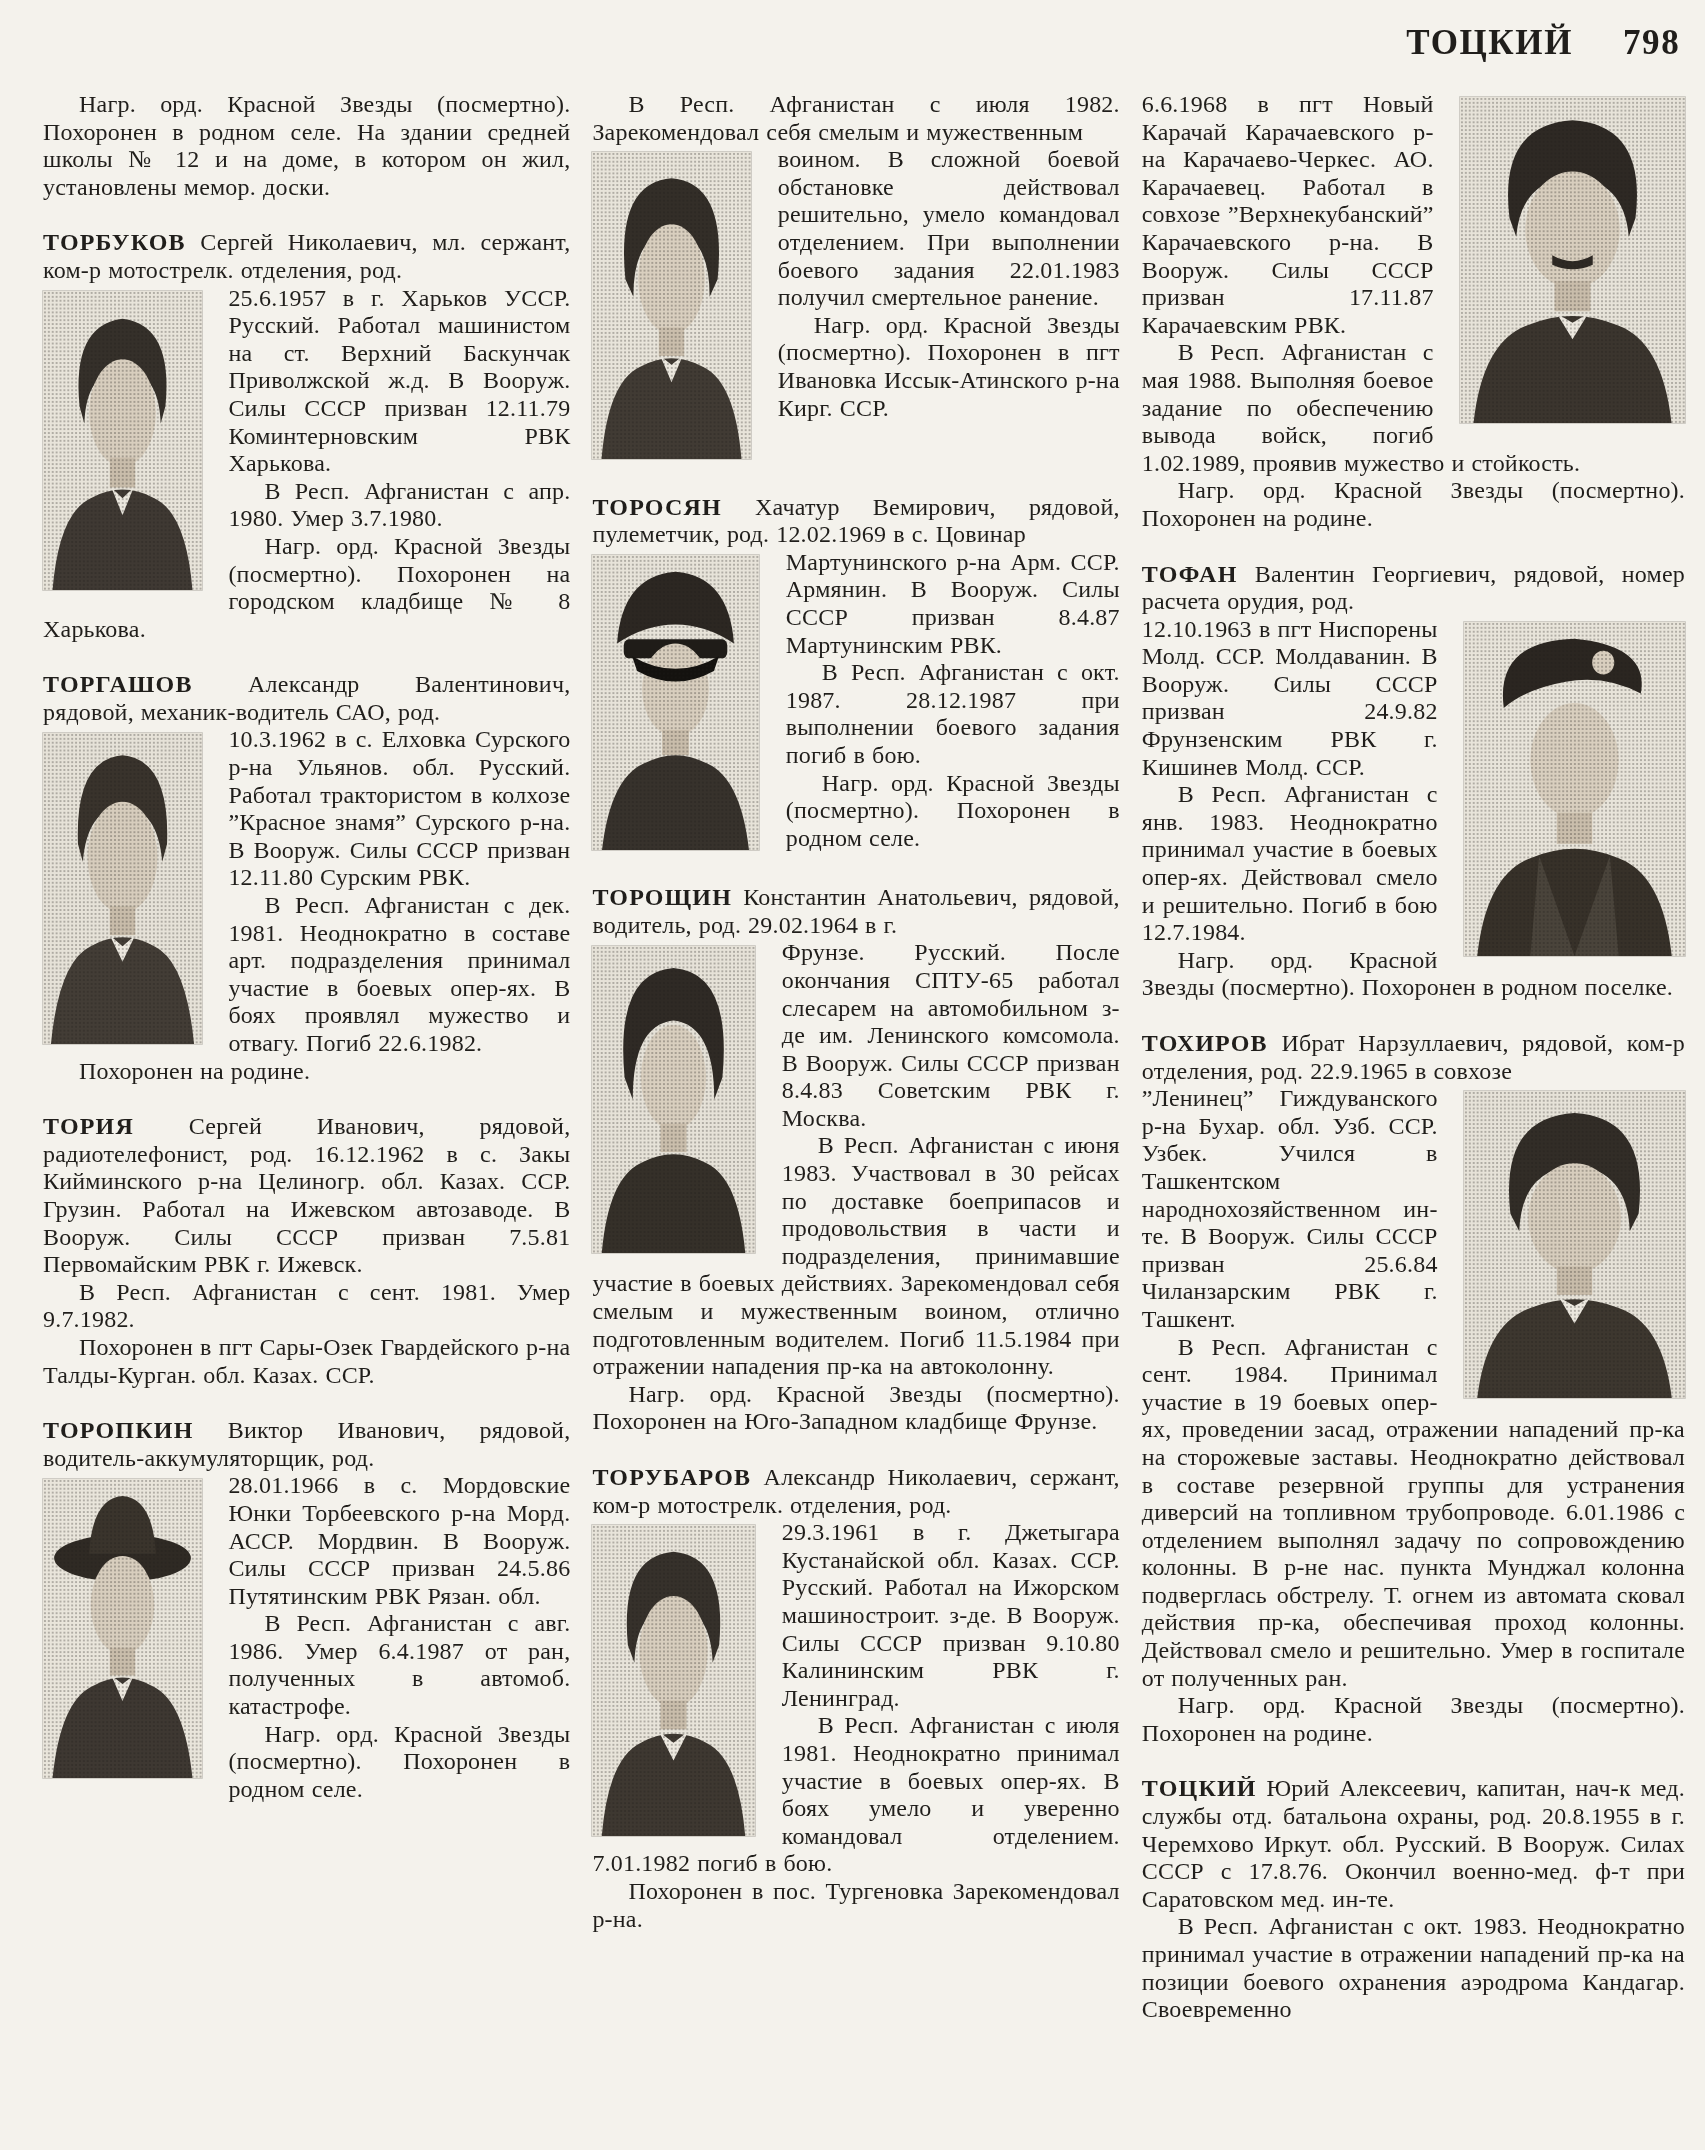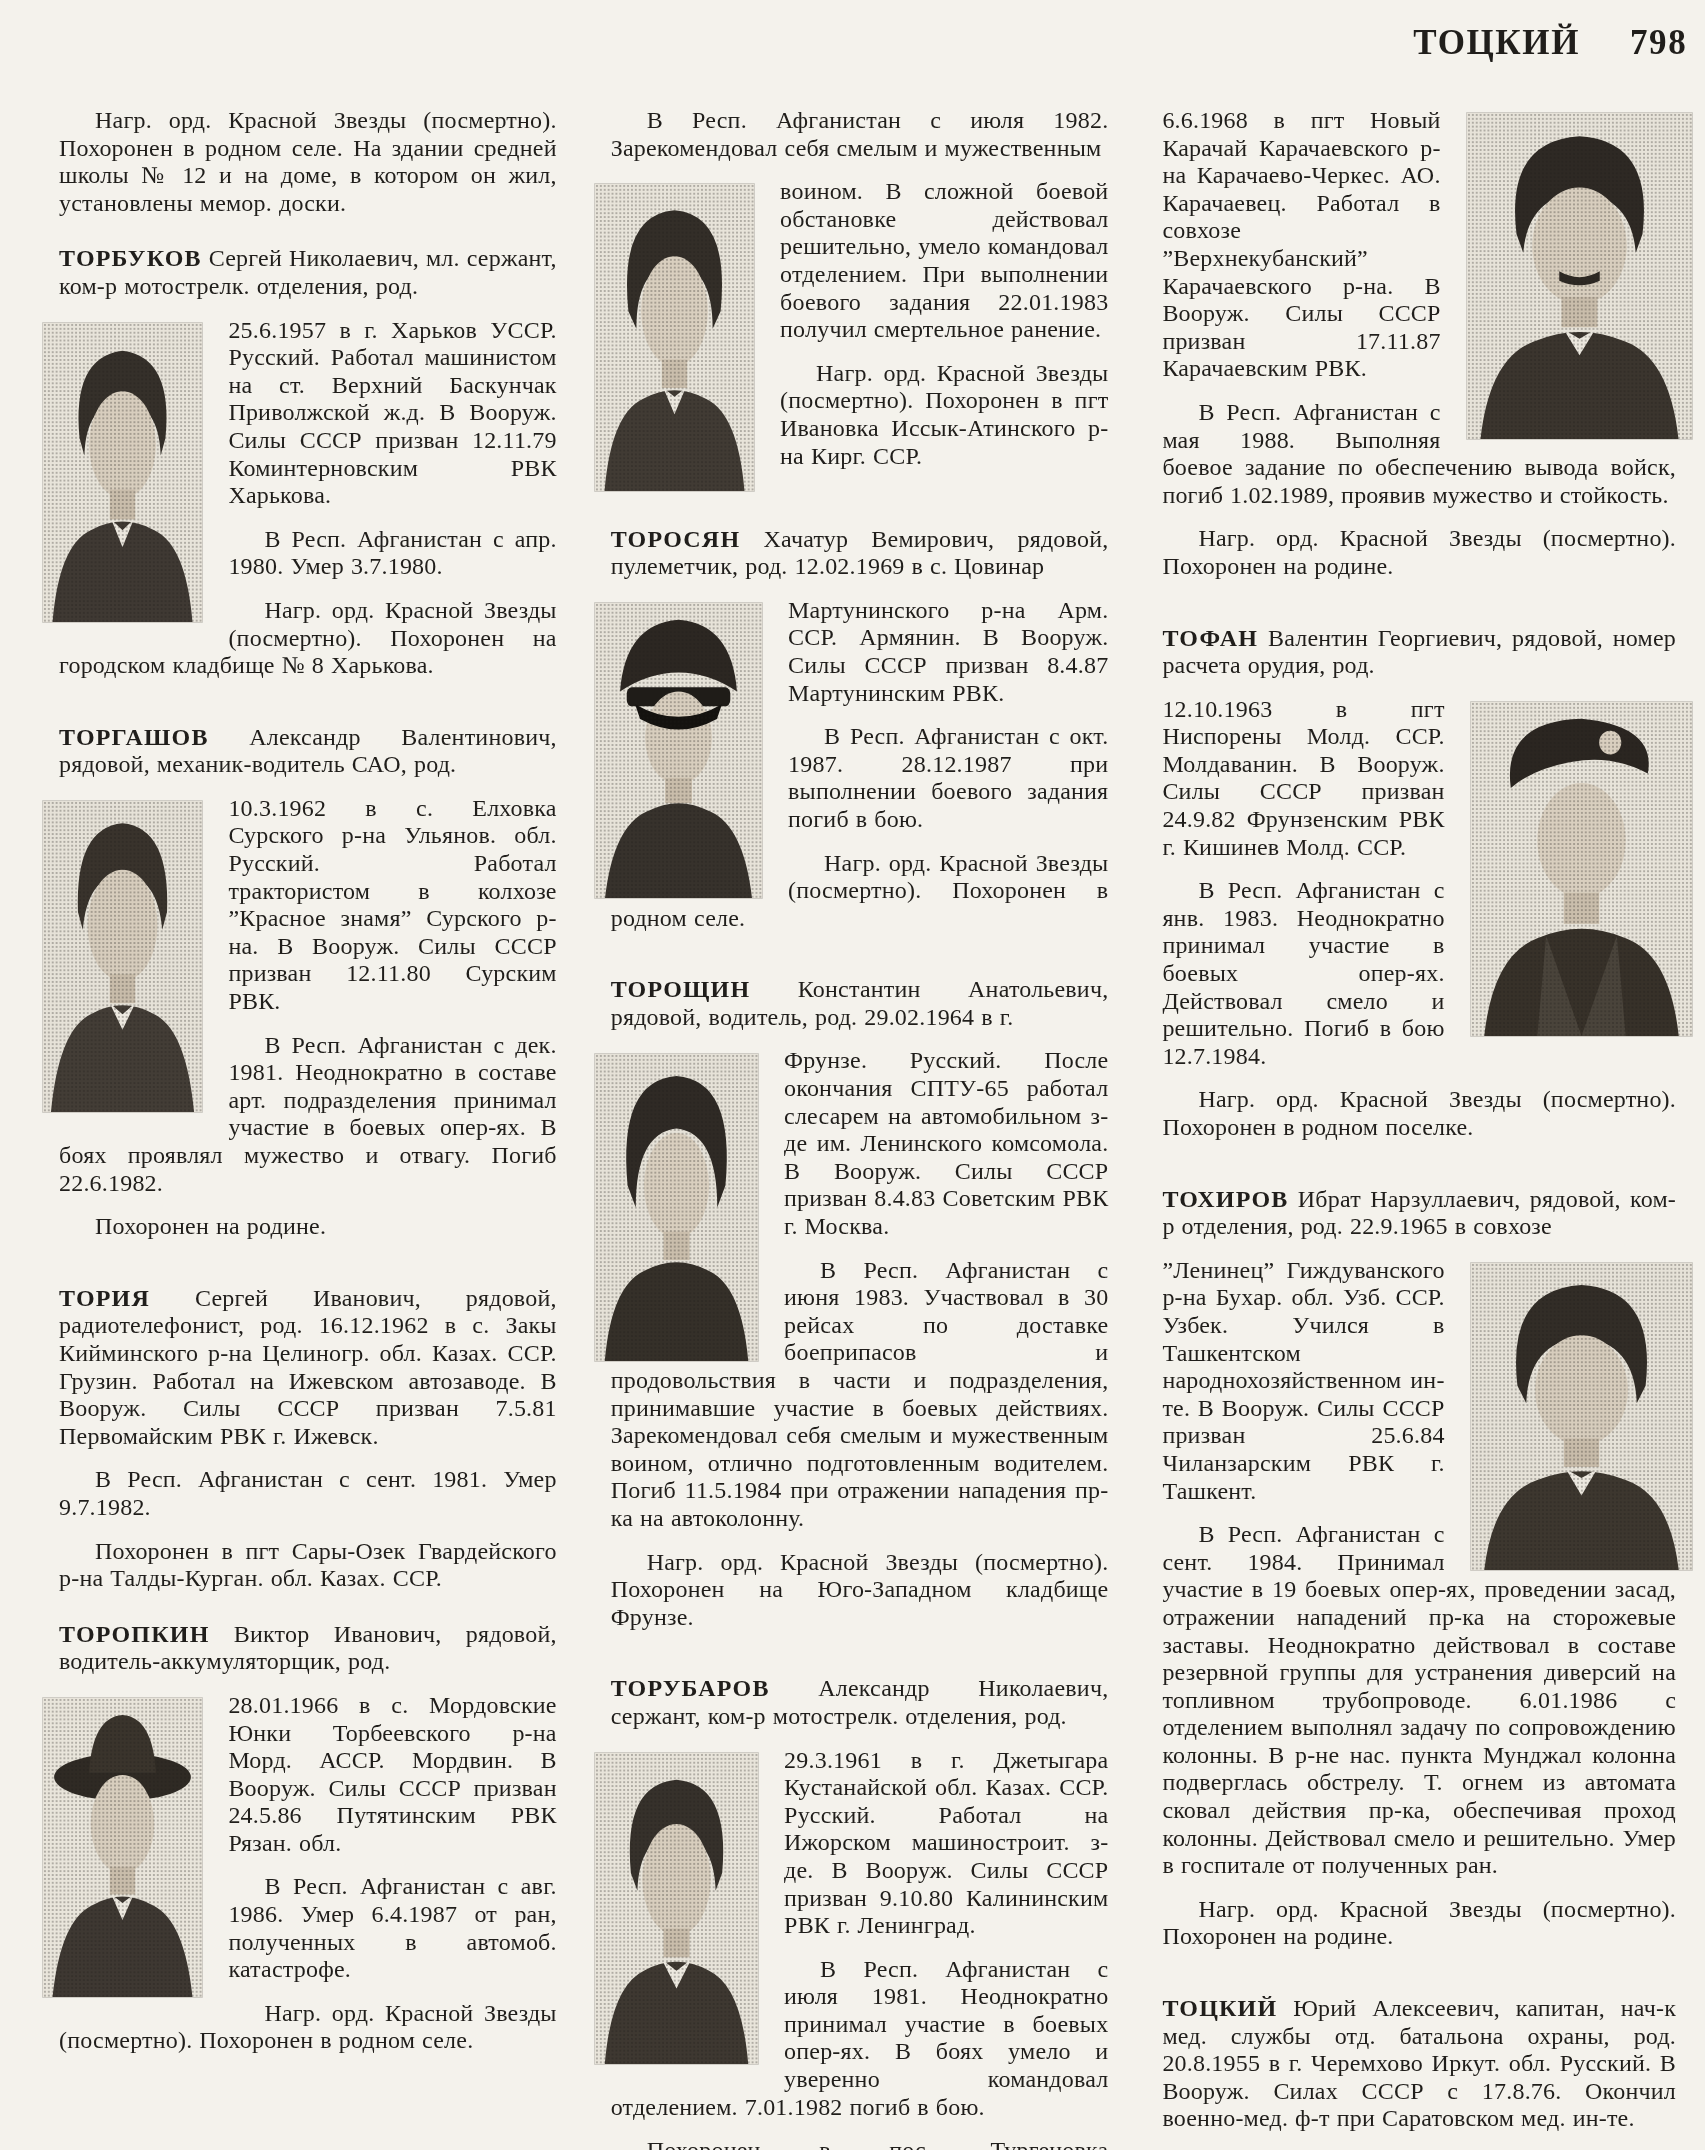--- a/index.html
+++ b/index.html
@@ -2,34 +2,34 @@
 <html lang="ru" style="font-size:12.4px"><head>
 <meta charset="utf-8">
 <style>
   html,body{margin:0;padding:0;}
   body{
     width:1705px;height:2151px;overflow:hidden;
     background:#f4f2ec;
     color:#201e1b;
     font-family:"Liberation Serif","DejaVu Serif",serif;
   }
-  .page{box-sizing:border-box;width:1705px;height:2132px;padding:0 13px 0 43px;}
+  .page{box-sizing:border-box;width:1705px;height:2132px;padding:0 20px 0 43px;}
   .runhead{
     display:flex;justify-content:flex-end;align-items:baseline;
     gap:50px;padding:23px 4.7px 0 0;margin-bottom:28px;
     font-weight:bold;font-size:35px;letter-spacing:1.6px;
   }
   .cols{display:flex;gap:22px;}
   .col{width:532px;}
   .col.c3{width:548px;}
   .entry{margin-top:28px;}
   .col > .entry:first-child{margin-top:0;}
   .entry::after{content:"";display:block;clear:both;}
   p.t{
-    margin:16px;text-align:justify;
+    margin:0;text-align:justify;
     font-size:24px;line-height:27.6px;letter-spacing:0.2px;
     word-spacing:0.8px;
   }
   p.indent{text-indent:36px;}
   b.surname{font-weight:bold;letter-spacing:1.2px;}
   .photo{
     position:relative;overflow:hidden;
     background:#e7e3d9;
     box-shadow:0 0 0 0.8px rgba(60,55,48,.25);
   }

